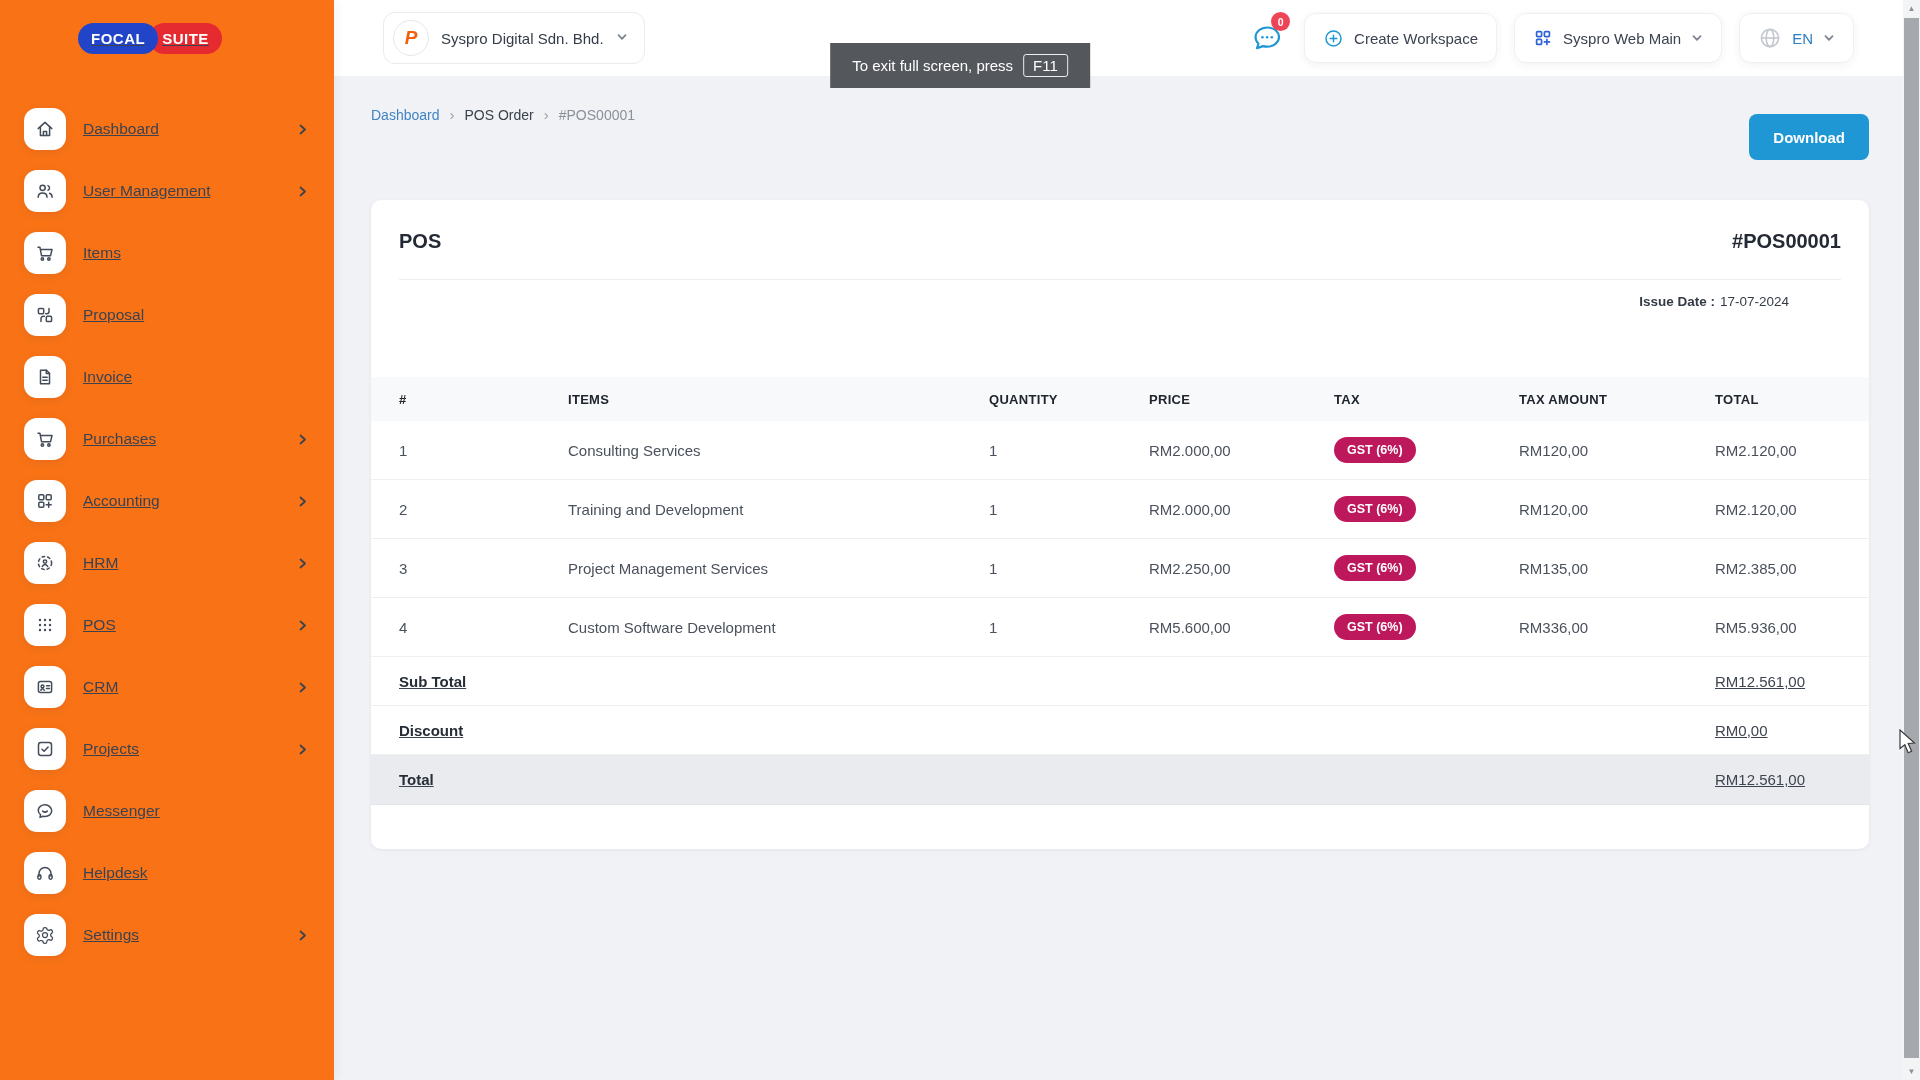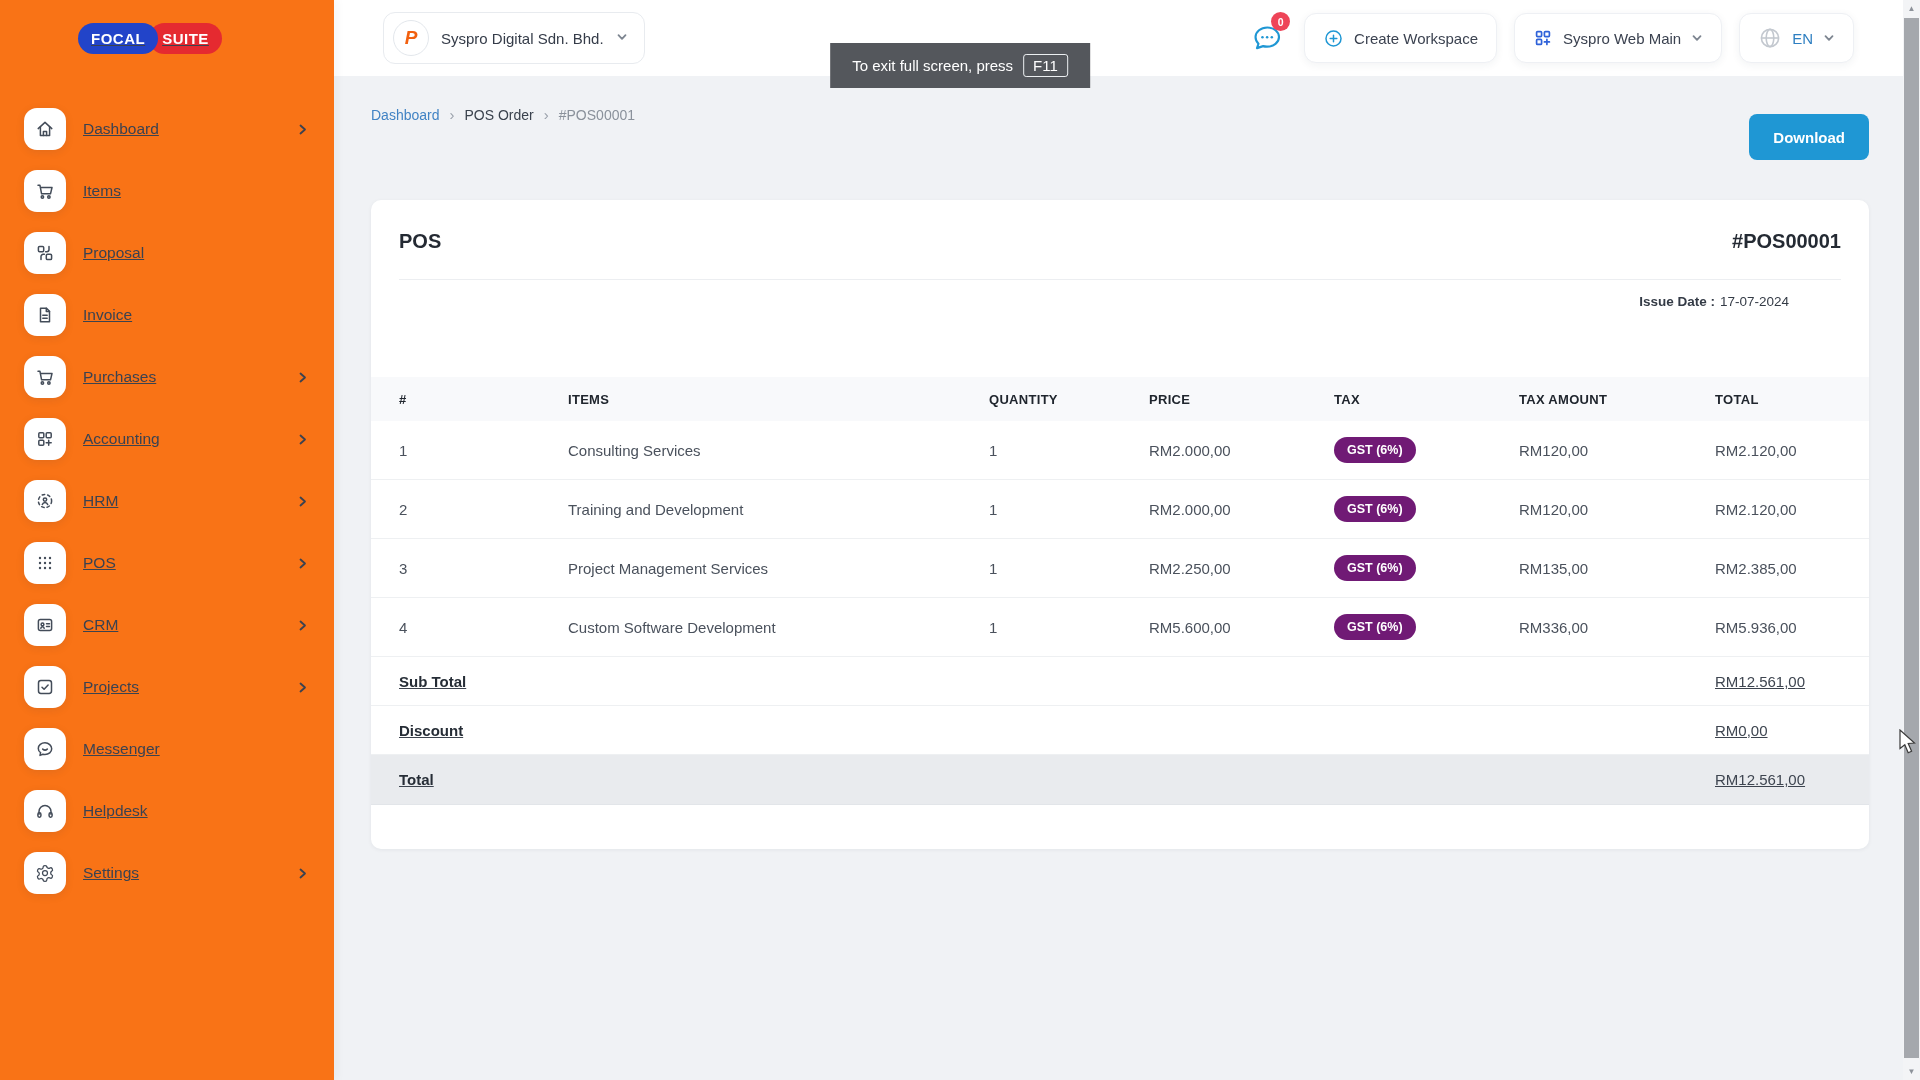--- a/index.html
+++ b/index.html
@@ -55,21 +55,21 @@
   .card-head { display:flex; align-items:center; padding:0 28px; }
   .doc-type { font-size:20px; font-weight:bold; color:#242a33; }
   .doc-number { margin-left:auto; font-size:20px; font-weight:bold; color:#242a33; }
   .card-divider { border-top:1px solid #ecEEf1; border-top:1px solid #eceef1; margin:26px 28px 14px 28px; }
   .issue-row { display:flex; justify-content:flex-end; padding:0 80px 0 28px; font-size:13.5px; color:#343b46; }
   .issue-label { font-weight:bold; margin-right:5px; }
 
   .grid-row { display:grid; grid-template-columns:169px 421px 160px 185px 185px 196px 1fr; align-items:center; padding:0 28px; }
   .thead { margin-top:68px; height:44px; background:#f8f9fb; font-size:13px; font-weight:bold; color:#20262e; letter-spacing:.3px; }
   .trow { height:59px; border-bottom:1px solid #eef0f2; font-size:15px; color:#4a515c; }
-  .badge { display:inline-block; background:#701a75; color:#fff; font-size:12.5px; font-weight:bold; padding:6px 13px; border-radius:15px; }
+  .badge { display:inline-block; background:#be185d; color:#fff; font-size:12.5px; font-weight:bold; padding:6px 13px; border-radius:15px; }
   .sumrow { height:49px; border-bottom:1px solid #eef0f2; font-size:15px;text-decoration:underline; }
   .sumrow .sum-label { font-weight:600; color:#262d36; white-space:nowrap; }
   .sumrow .sum-value { color:#3e4550; }
   .sumrow.total { height:50px; background:#e9ebee; border-bottom:1px solid #e2e5e9; }
   .sum-value { grid-column:7; }
   .col-span { grid-column:1 / 7; }
 
   
   .scrollbar { position:absolute; top:0; right:0; width:17px; height:1080px; background:#f3f4f6; z-index:9; }
   .sb-arrow { position:absolute; left:0; width:17px; height:17px; display:flex; align-items:center; justify-content:center; font-size:8px; color:#8d929a; cursor:pointer; }
@@ -99,20 +99,36 @@
             </svg>
           </span>
         <span class="nav-label">Dashboard</span>
         <span class="nav-chevron">
             <svg width="11" height="11" viewBox="0 0 11 11">
               <path d="M3.5 1.5 8 5.5 3.5 9.5"></path>
             </svg>
           </span>
       </div>
 
+      <div class="nav-item">
+        <span class="nav-icon-box">
+            <svg width="20" height="20" viewBox="0 0 20 20">
+              <circle cx="7.6" cy="6.8" r="2.6"></circle>
+              <path d="M3.2 16.2c0-2.7 2-4.3 4.4-4.3s4.4 1.6 4.4 4.3"></path>
+              <path d="M13 4.6a2.5 2.5 0 0 1 0 4.6"></path>
+              <path d="M14.6 12.3c1.6.6 2.5 1.9 2.5 3.9"></path>
+            </svg>
+          </span>
+        <span class="nav-label">User Management</span>
+        <span class="nav-chevron">
+            <svg width="11" height="11" viewBox="0 0 11 11">
+              <path d="M3.5 1.5 8 5.5 3.5 9.5"></path>
+            </svg>
+          </span>
+      </div>
 
       <div class="nav-item">
         <span class="nav-icon-box">
             <svg width="20" height="20" viewBox="0 0 20 20">
               <path d="M3 4.2h1.9l1.7 8.6h8.9l1.5-6.3H5.5"></path>
               <circle cx="7.4" cy="16" r="1.2"></circle>
               <circle cx="13.9" cy="16" r="1.2"></circle>
             </svg>
           </span>
         <span class="nav-label">Items</span>

